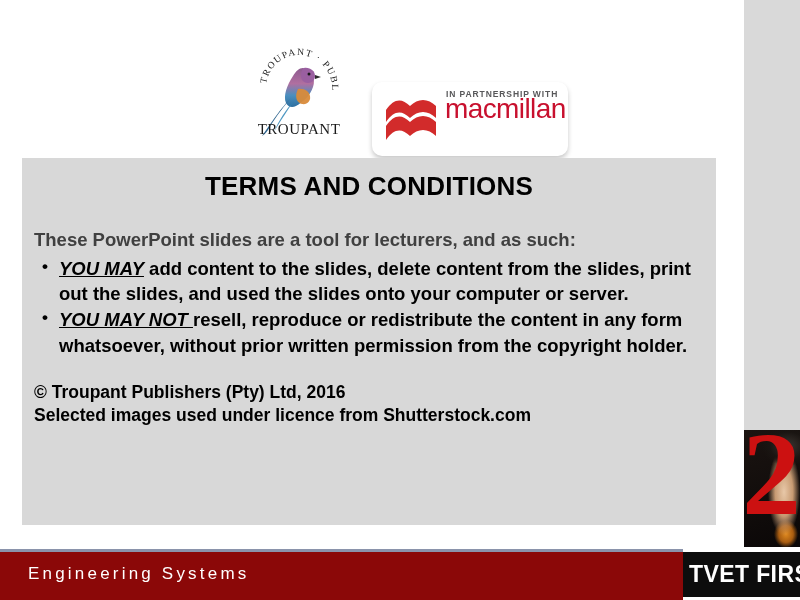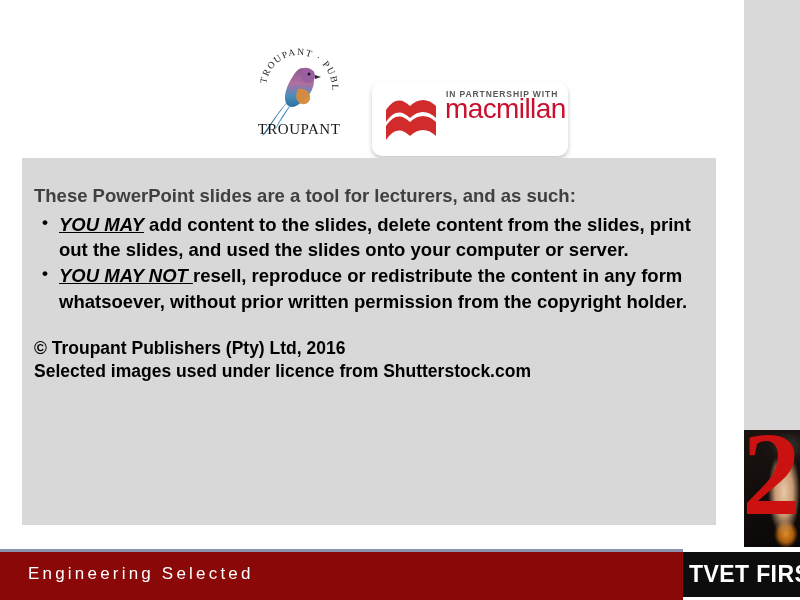--- a/index.html
+++ b/index.html
@@ -286,41 +286,42 @@
         <path d="M2,32 C10,20 18,20 26,28 C34,20 44,20 52,28 L52,42 C44,34 34,34 26,42 C18,34 10,34 2,46 Z" fill="#d22b2b"></path>
       </svg>
       <div class="mac-partner">IN PARTNERSHIP WITH</div>
       <div class="mac-name">macmillan</div>
     </div>
   </div>
 </div>
 
 <div class="content-panel">
 
+  <div class="slide-title">TERMS AND CONDITIONS</div>
 
   <p class="intro-line">These PowerPoint slides are a tool for lecturers, and as such:</p>
 
   <ul class="bullet-list">
     <li class="bullet-item">
       <span class="dot">•</span><span class="lead">YOU MAY</span><span> add content to the slides, delete content from the slides, print out the slides, and used the slides onto your computer or server.</span>
     </li>
     <li class="bullet-item">
       <span class="dot">•</span><span class="lead">YOU MAY NOT </span><span>resell, reproduce or redistribute the content in any form whatsoever, without prior written permission from the copyright holder.</span>
     </li>
   </ul>
 
   <div class="copyright-block">
     <div>© Troupant Publishers (Pty) Ltd, 2016</div>
     <div>Selected images used under licence from Shutterstock.com</div>
   </div>
 </div>
 
 <div class="bottom-rule"></div>
 <div class="bottom-bar">
-  <div class="bottom-bar-label">Engineering Selected</div>
+  <div class="bottom-bar-label">Engineering Systems</div>
 </div>
 
 <div class="tvet-box">
   <div class="tvet-label">TVET FIRST</div>
 </div>
 
 <div class="cover-block">
   <div class="cover-photo"></div>
   <div class="cover-two">2</div>
 </div>

